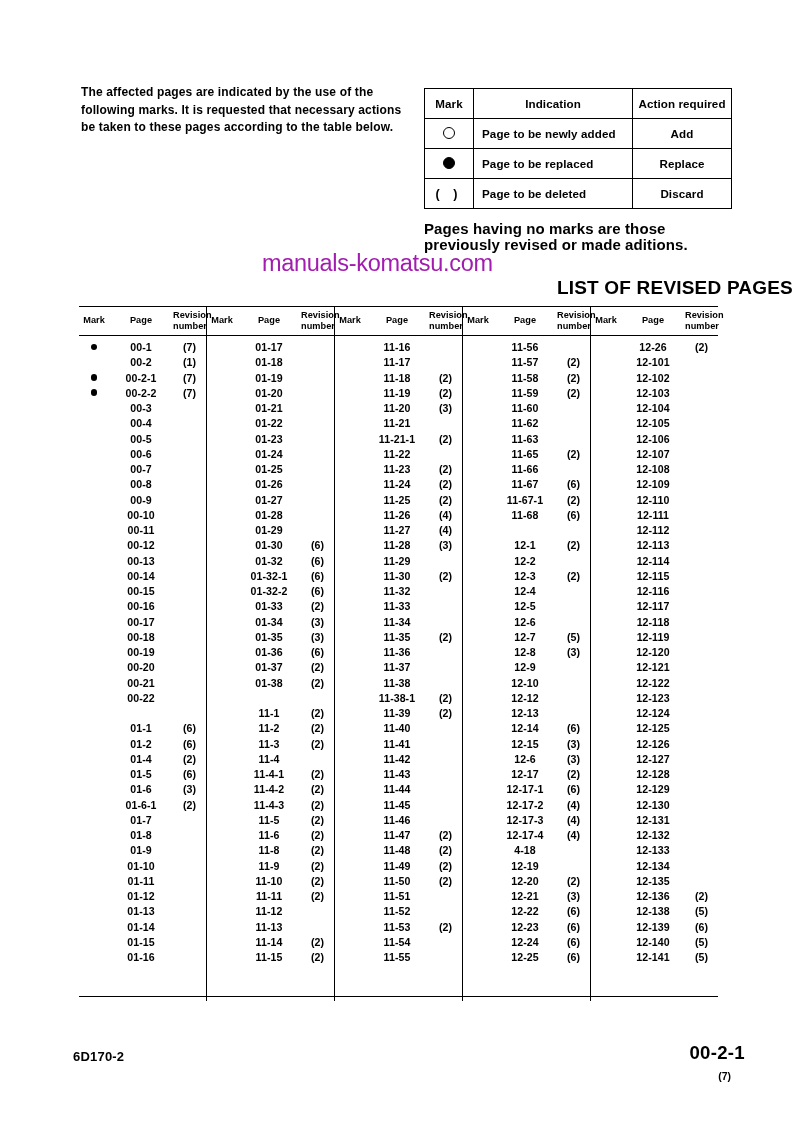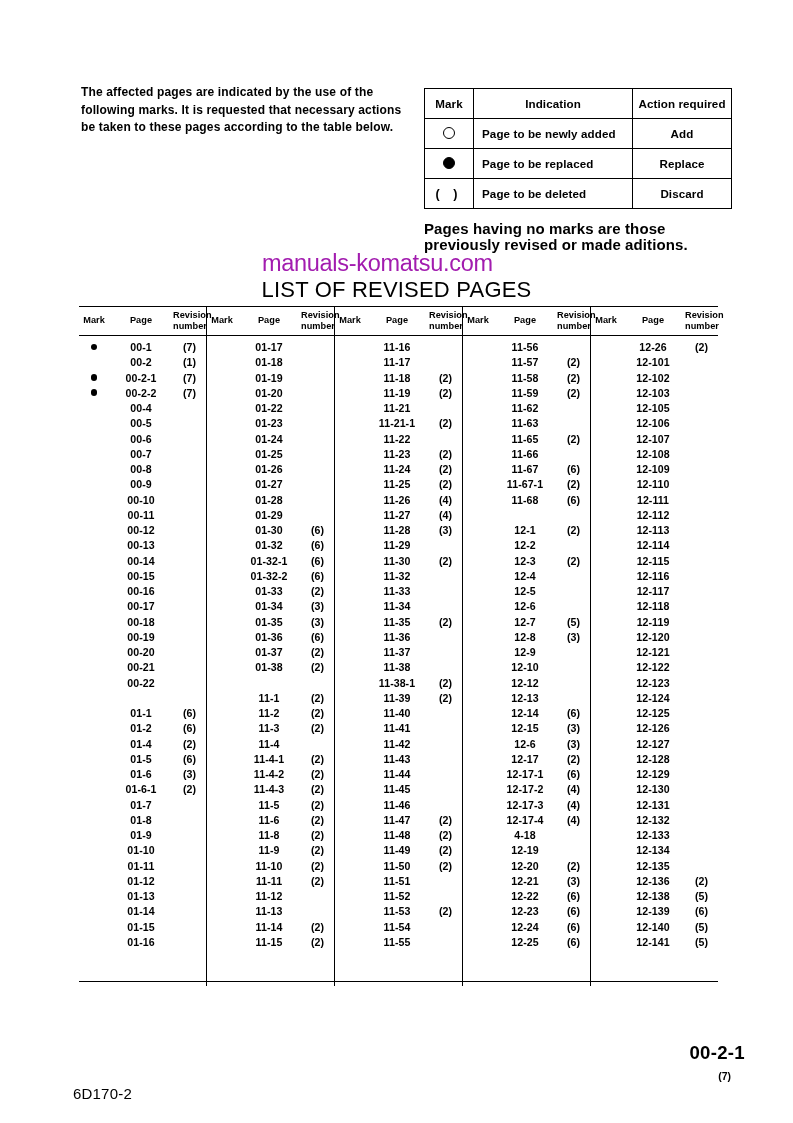--- a/index.html
+++ b/index.html
@@ -86,23 +86,23 @@
     top: 250px;
     font-size: 23.5px;
     letter-spacing: -0.3px;
     color: #a21caf;
     font-weight: 400;
   }
   .doc-title {
     position: absolute;
     left: 0; right: 0;
     top: 277px;
-    text-align: center;
-    font-size: 22px;
-    font-weight: normal;
+    text-align: right;
+    font-size: 19px;
+    font-weight: bold;
     letter-spacing: 0.2px;
   }
 
   
   .lrp {
     position: absolute;
     left: 79px;
     top: 306px;
     width: 636px;
     border-collapse: collapse;
@@ -155,24 +155,23 @@
     border-radius: 50%;
     background: #000;
     vertical-align: 1px;
   }
 
   
   .footer-left {
     position: absolute;
     left: 73px;
     top: 1049px;
-    font-size: 15px;
-    font-weight: 400;
+    font-size: 13px;
+    font-weight: 700;
     letter-spacing: 0.2px;
-    margin-top: 36px;
   }
   .footer-page {
     position: absolute;
     right: 48px;
     top: 1042px;
     font-size: 18.6px;
     font-weight: 600;
     letter-spacing: 0.3px;
   }
   .footer-rev {
@@ -313,20 +312,37 @@
           <td class="col-rev">(2)</td>
           <td class="col-mark grp"></td>
           <td class="col-page">11-59</td>
           <td class="col-rev">(2)</td>
           <td class="col-mark grp"></td>
           <td class="col-page">12-103</td>
           <td class="col-rev"></td>
         </tr>
         <tr>
           <td class="col-mark grp first"></td>
+          <td class="col-page">00-3</td>
+          <td class="col-rev"></td>
+          <td class="col-mark grp"></td>
+          <td class="col-page">01-21</td>
+          <td class="col-rev"></td>
+          <td class="col-mark grp"></td>
+          <td class="col-page">11-20</td>
+          <td class="col-rev">(3)</td>
+          <td class="col-mark grp"></td>
+          <td class="col-page">11-60</td>
+          <td class="col-rev"></td>
+          <td class="col-mark grp"></td>
+          <td class="col-page">12-104</td>
+          <td class="col-rev"></td>
+        </tr>
+        <tr>
+          <td class="col-mark grp first"></td>
           <td class="col-page">00-4</td>
           <td class="col-rev"></td>
           <td class="col-mark grp"></td>
           <td class="col-page">01-22</td>
           <td class="col-rev"></td>
           <td class="col-mark grp"></td>
           <td class="col-page">11-21</td>
           <td class="col-rev"></td>
           <td class="col-mark grp"></td>
           <td class="col-page">11-62</td>

